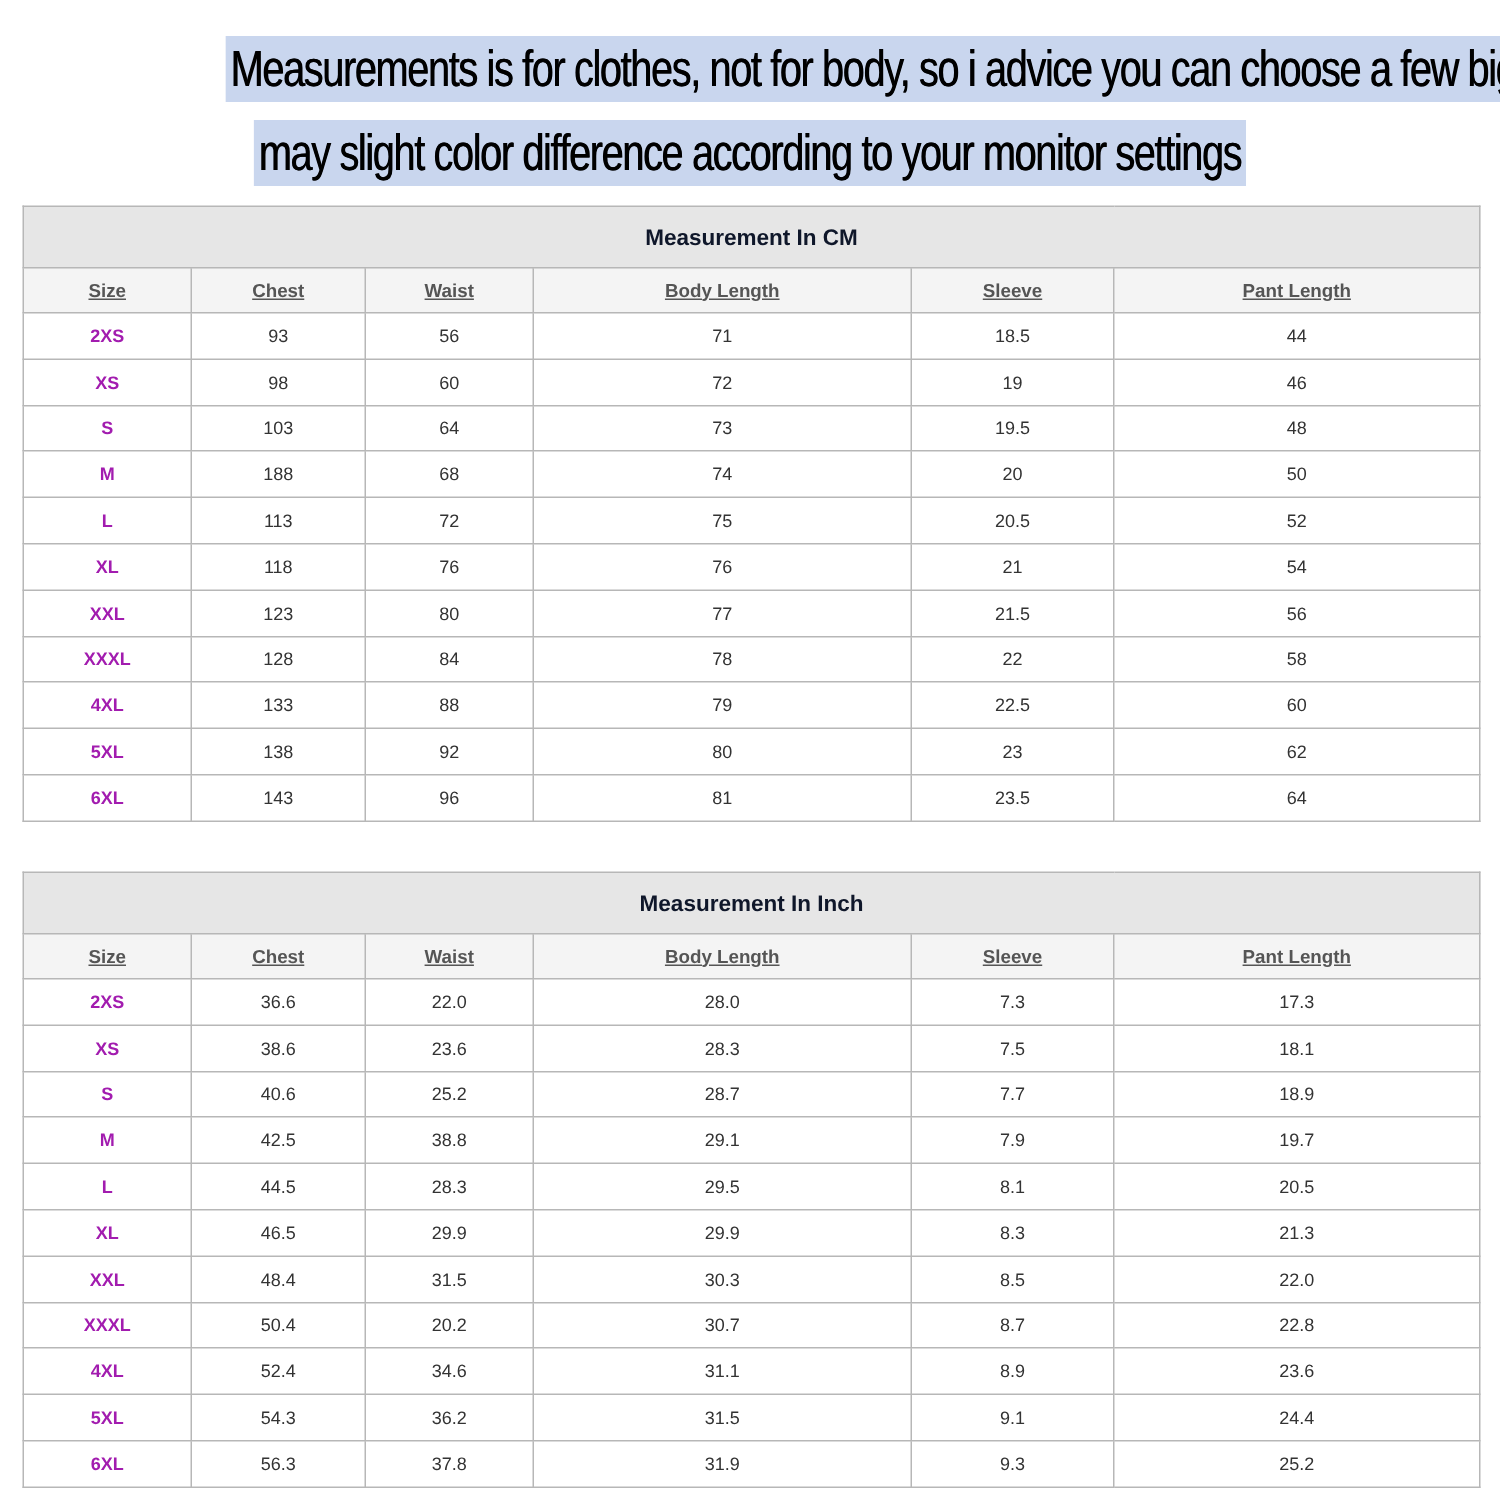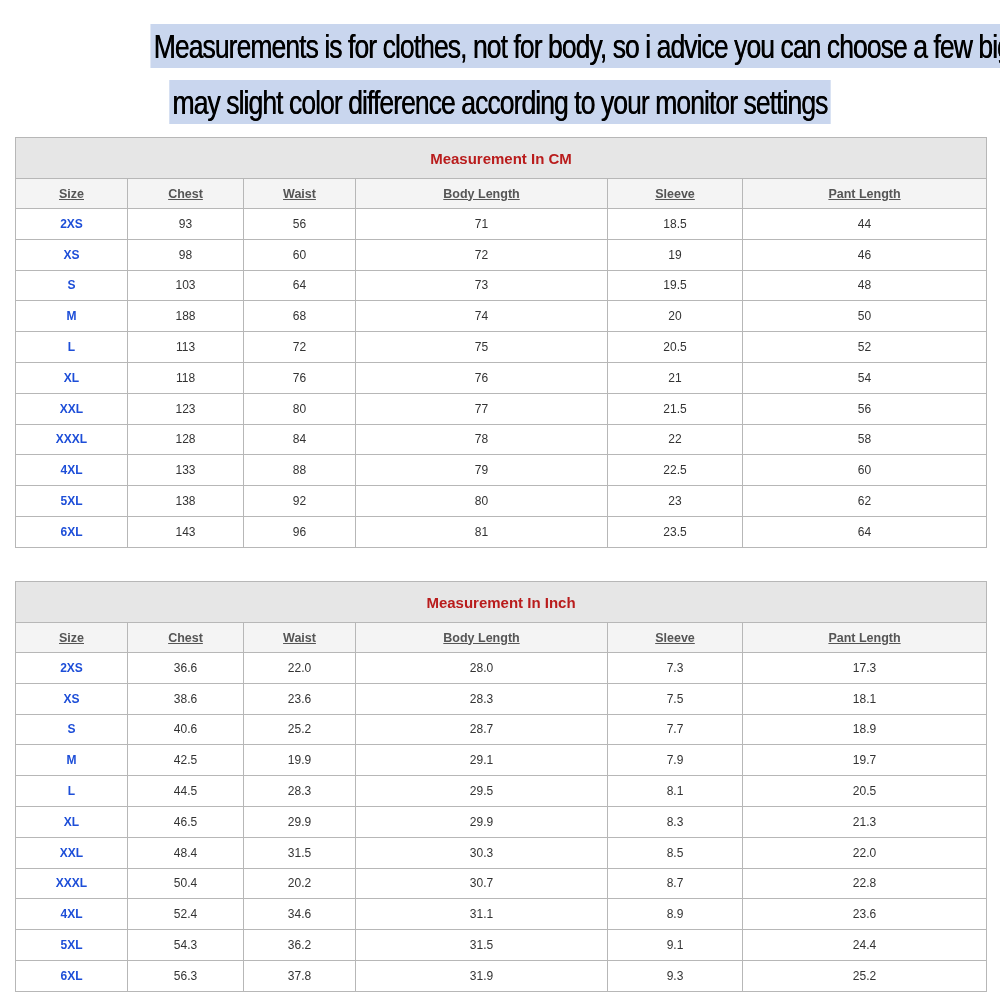--- a/index.html
+++ b/index.html
@@ -35,32 +35,32 @@
   table.sizes td, table.sizes th {
     border: 1px solid #b7b7b7;
     text-align: center;
     vertical-align: middle;
   }
   .title-row th {
     background: #e6e6e6;
     height: 41px;
     font-size: 15px;
     font-weight: bold;
-    color: #b91c1c;
+    color: #0f172a;
   }
   .head-row th {
     background: #f4f4f4;
     height: 30px;
     font-weight: bold;
     color: #555;
     font-size: 12.5px;
     text-decoration: underline;
   }
   .data-row td { height: 30.8px; background: #fff; }
-  .data-row td.size-cell { font-weight: bold; color: #1d4ed8; }
+  .data-row td.size-cell { font-weight: bold; color: #a21caf; }
   #table-cm { top: 137px; }
   #table-inch { top: 581px; }
 </style>
 </head>
 <body>
 
 <div class="notice notice-1">
   <span>Measurements is for clothes, not for body, so i advice you can choose a few big size for your body.</span>
 </div>
 <div class="notice notice-2">
@@ -224,21 +224,21 @@
         <td class="size-cell">S</td>
         <td>40.6</td>
         <td>25.2</td>
         <td>28.7</td>
         <td>7.7</td>
         <td>18.9</td>
       </tr>
       <tr class="data-row">
         <td class="size-cell">M</td>
         <td>42.5</td>
-        <td>19.9</td>
+        <td>38.8</td>
         <td>29.1</td>
         <td>7.9</td>
         <td>19.7</td>
       </tr>
       <tr class="data-row">
         <td class="size-cell">L</td>
         <td>44.5</td>
         <td>28.3</td>
         <td>29.5</td>
         <td>8.1</td>

